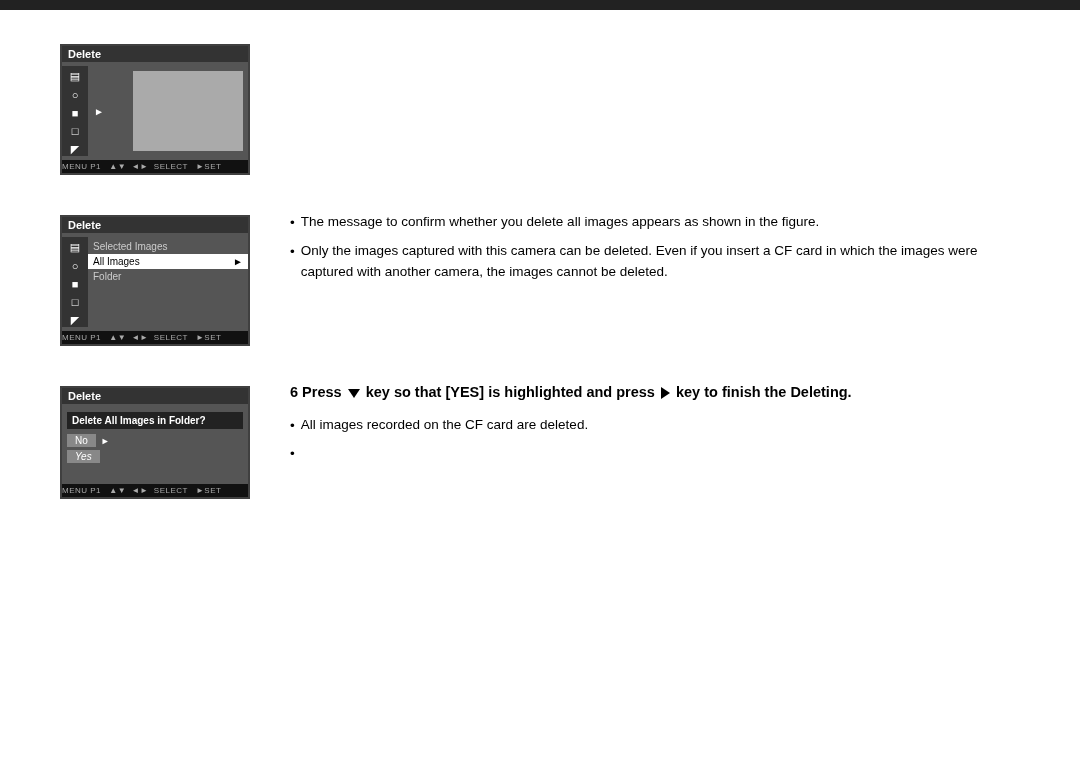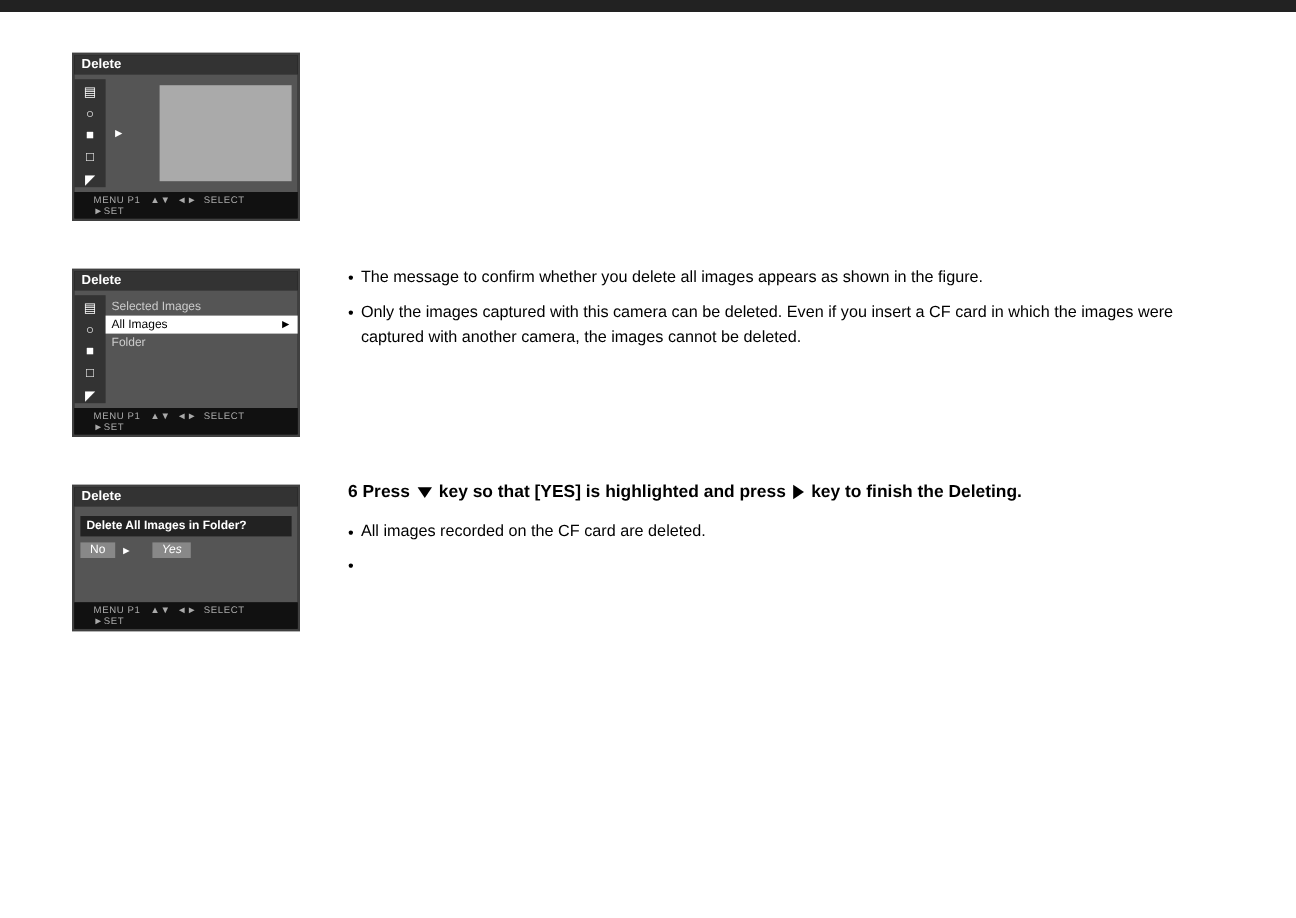--- a/index.html
+++ b/index.html
@@ -71,21 +71,21 @@
 
     .screen-item.selected {
       background: #fff;
       color: #000;
     }
 
     .screen-footer {
       background: #111;
       color: #aaa;
       font-size: 8px;
-      padding: 2px 16px;
+      padding: 2px 0;
       letter-spacing: 0.5px;
     }
 
     .step-text {
       flex: 1;
     }
 
     .step-heading {
       font-size: 14.5px;
       font-weight: bold;
@@ -218,21 +218,21 @@
     </div>
   </div>
 
   <div class="step-row">
     <div class="screen-panel">
       <div class="screen-ui">
         <div class="screen-title-bar">Delete</div>
         <div class="screen-body">
           <div style="padding: 4px 5px;">
             <div style="background:#222; color:#fff; font-size:10px; font-weight:bold; padding:3px 5px; margin-bottom:5px;">Delete All Images in Folder?</div>
-            <div style="display:flex; flex-direction:row; gap:17px;">
+            <div style="display:flex; flex-direction:column; gap:3px;">
               <div style="display:flex; align-items:center; gap:5px;">
                 <div style="background:#888; color:#fff; font-size:10px; padding:1px 8px; min-width:28px; text-align:center;">No</div>
                 <span style="color:#fff; font-size:9px;">►</span>
               </div>
               <div style="display:flex; align-items:center; gap:5px;font-style:italic;">
                 <div style="background:#888; color:#fff; font-size:10px; padding:1px 8px; min-width:28px; text-align:center;">Yes</div>
               </div>
             </div>
           </div>
         </div>

